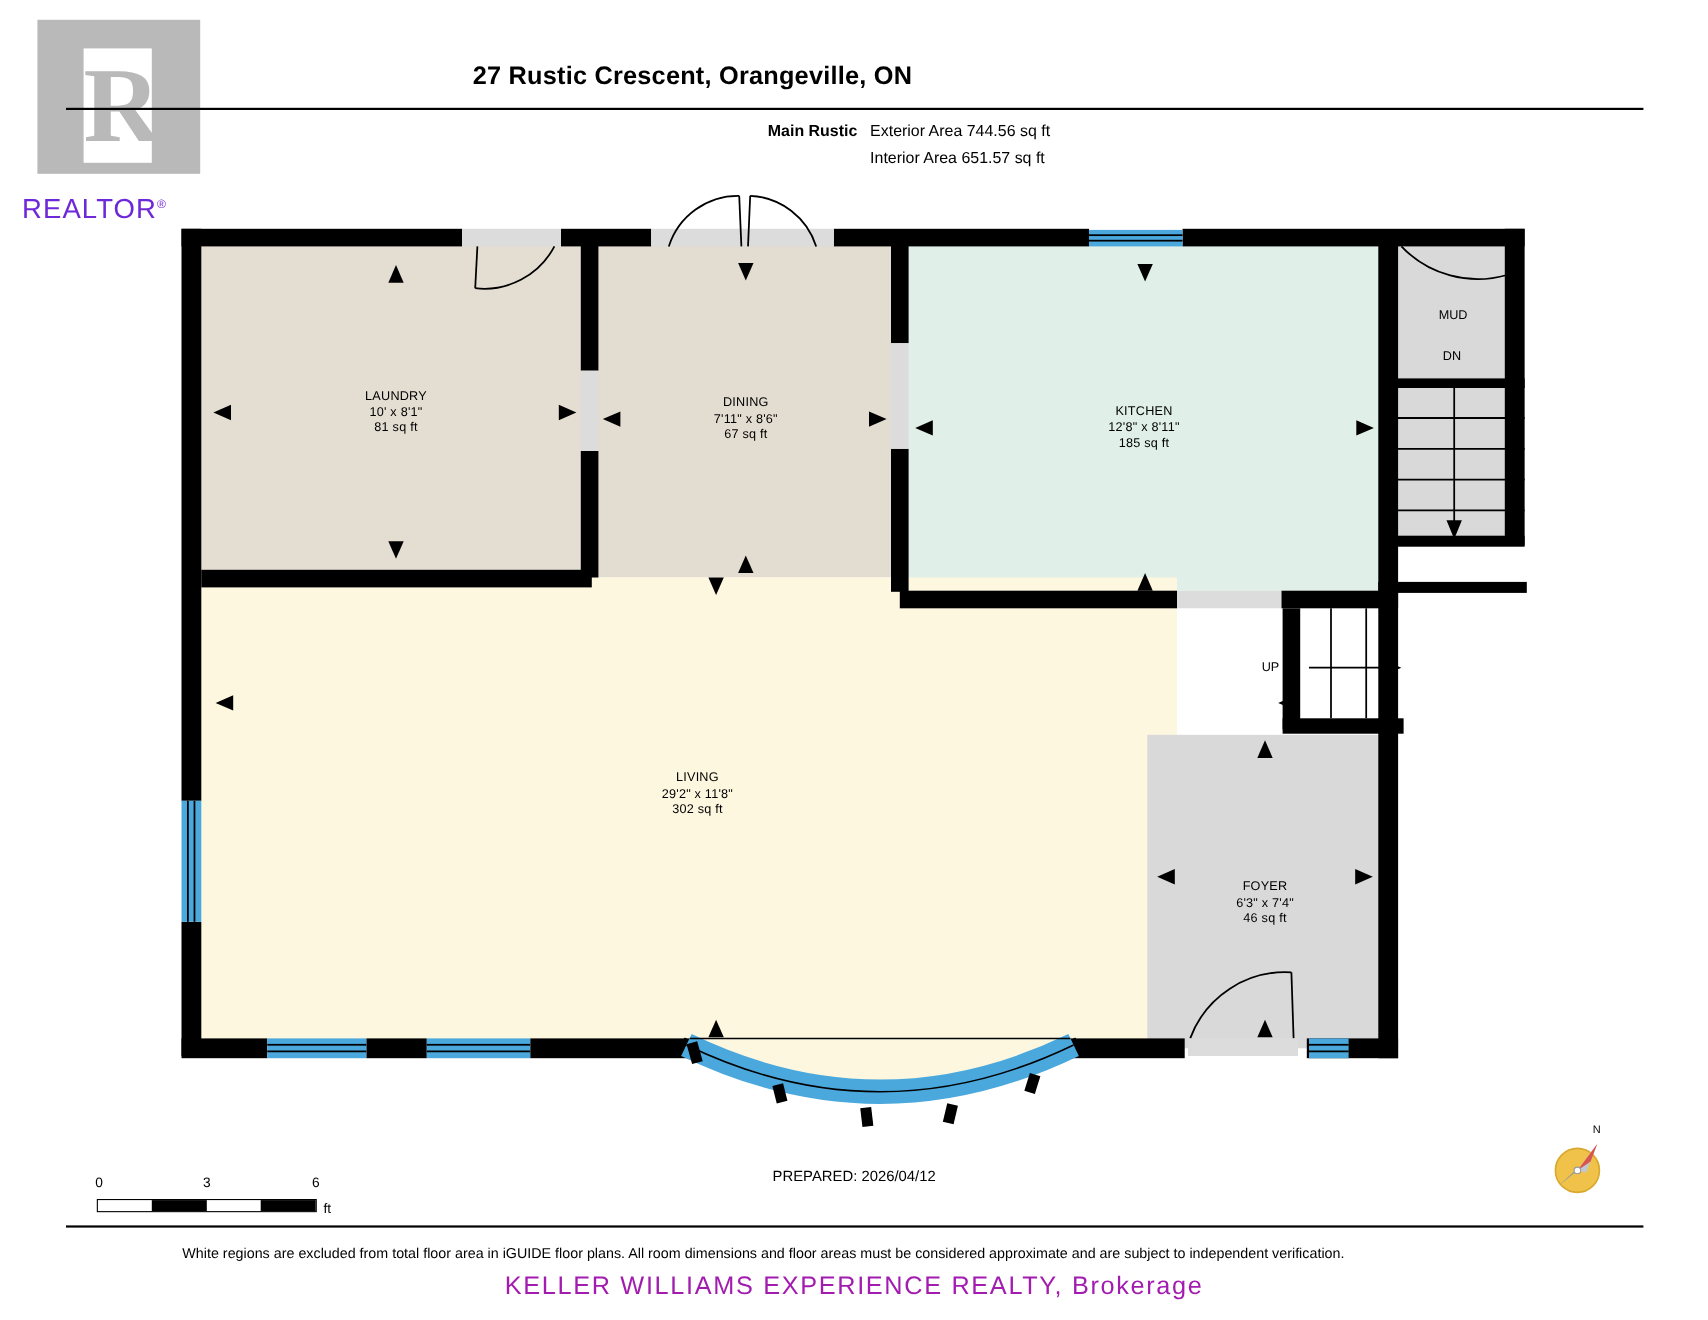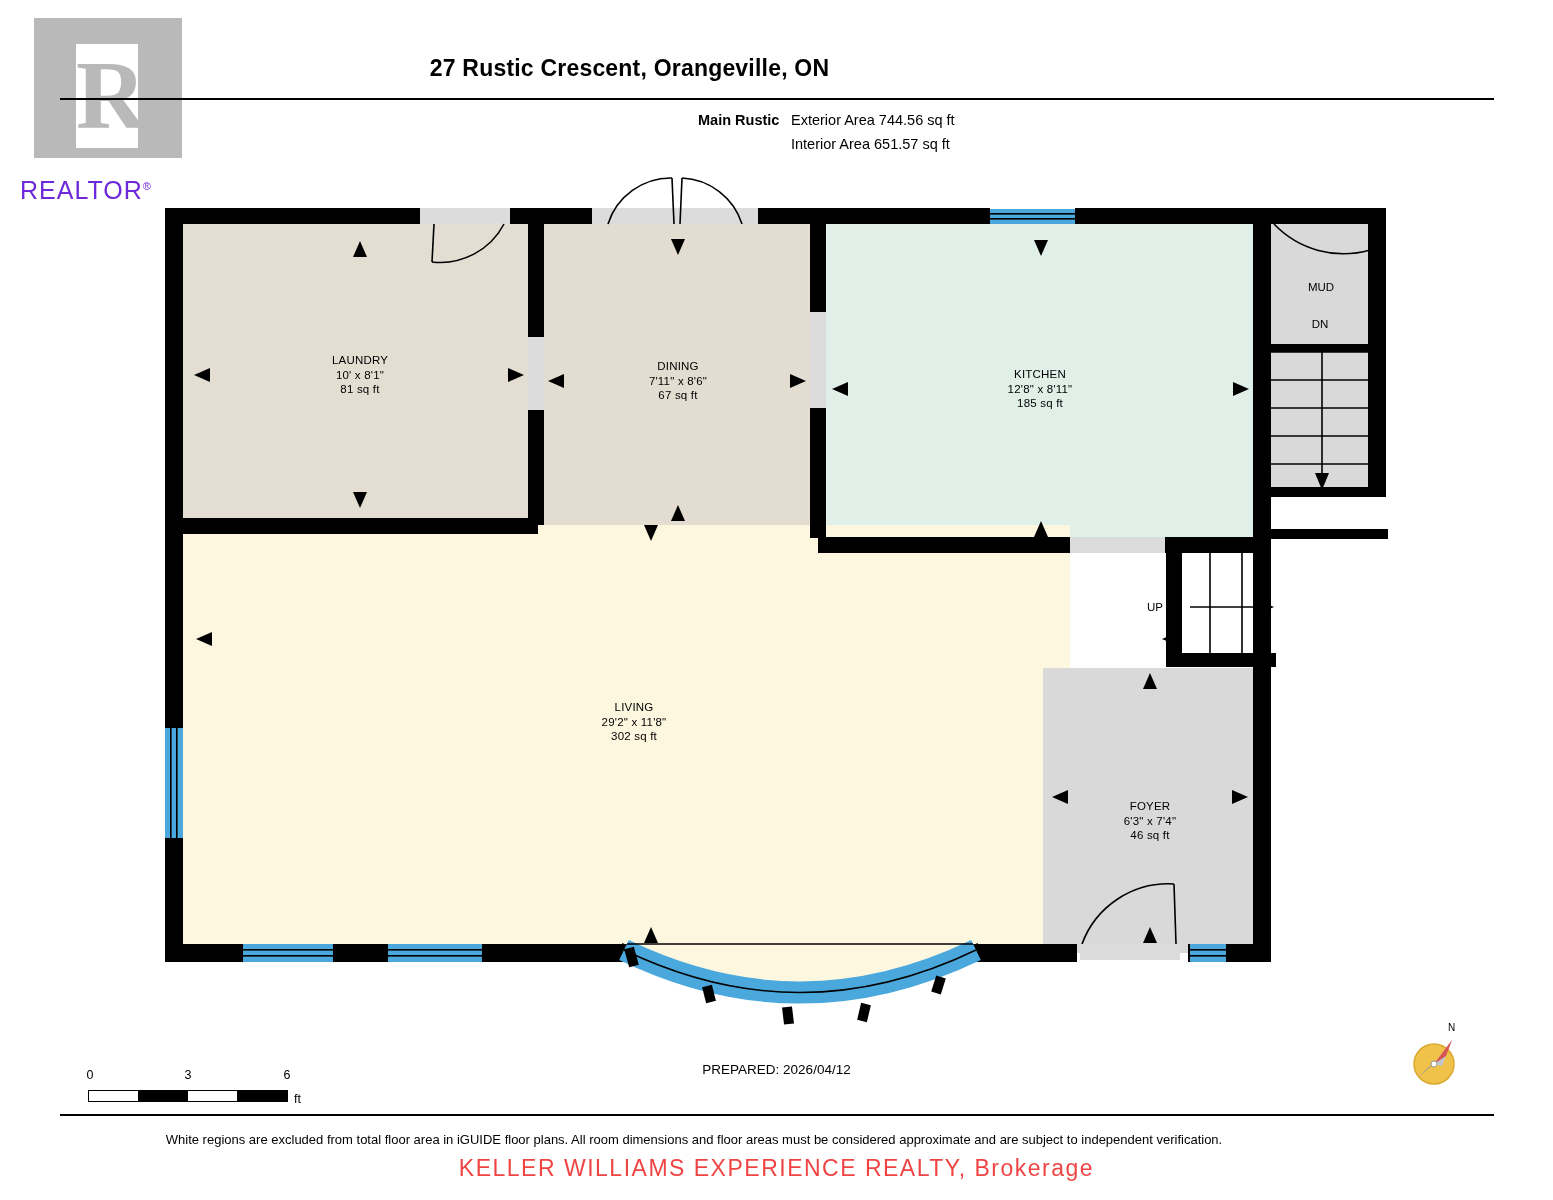--- a/index.html
+++ b/index.html
@@ -144,21 +144,21 @@
   
   .footer-rule {
     position: absolute; top: 1114px; left: 60px; width: 1434px; height: 1.5px; background: #000;
   }
   .disclaimer {
     position: absolute; top: 1132px; left: 0; width: 1340px;
     text-align: center; font-size: 13px; margin-left: 24px;
   }
   .watermark {
     position: absolute; top: 1155px; left: 0; width: 1553px; text-align: center;
-    font-size: 23px; color: #ef4444; letter-spacing: 1.5px;
+    font-size: 23px; color: #a21caf; letter-spacing: 1.5px;
   }
 </style>
 </head>
 <body>
 
 <div class="realtor-logo">
   <div class="realtor-box">
     <div class="realtor-box-inner">R</div>
   </div>
   <div class="realtor-word"><span>REALTOR</span><sup>®</sup></div>

